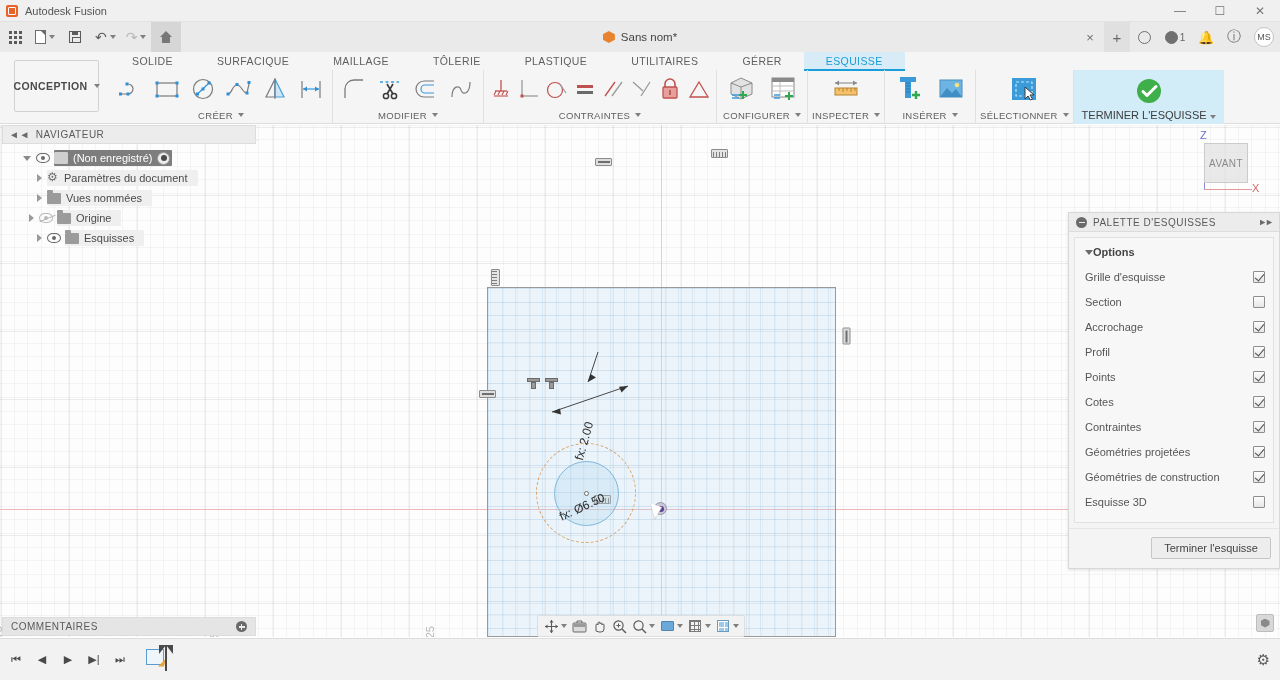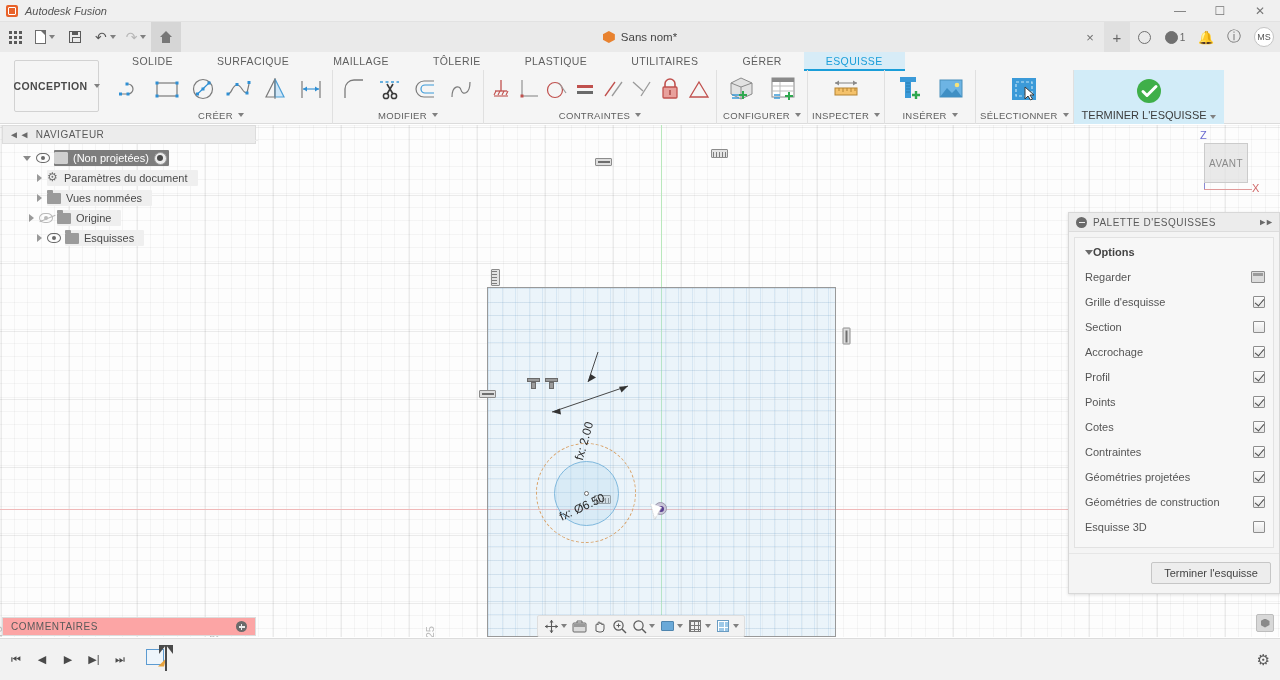--- a/index.html
+++ b/index.html
@@ -18,21 +18,21 @@
     position:absolute; top:0; left:0; width:1280px; height:22px;
     background:#f0f0f0; border-bottom:1px solid #e2e2e2;
     display:flex; align-items:center;
   }
   .tb-logo{
     width:12px; height:12px; margin-left:6px; margin-right:7px;
     background:#e8622a; border-radius:2px; position:relative;
     display:flex; align-items:center; justify-content:center;
   }
   .tb-logo:after{ content:""; width:6px; height:6px; border:1.5px solid #fff; border-radius:1px;}
-  .tb-title{ font-size:11px; color:#555;font-style:italic; }
+  .tb-title{ font-size:11px; color:#555; }
   .tb-wbtns{ margin-left:auto; display:flex; height:22px; }
   .tb-wbtn{ width:40px; height:22px; display:flex; align-items:center; justify-content:center;
             color:#777; font-size:12px; }
 
   
   .qab{
     position:absolute; top:22px; left:0; width:1280px; height:30px;
     background:#eaeaea; display:flex; align-items:center;
   }
   .qab-btn{
@@ -127,21 +127,21 @@
   .gear{ width:12px;height:12px;margin-right:5px;color:#6f6f6f; font-size:12px; line-height:11px;}
   .docsq{ width:14px;height:12px;background:#e9e9e9;border:1px solid #9a9a9a;border-radius:1px;margin-right:5px;}
   .root{ background:#7d7d7d !important; color:#fff !important; padding-right:2px !important; }
   .root .docsq{ background:#cfcfcf; border-color:#cfcfcf;}
   .radio{ width:13px;height:13px;border-radius:50%;background:#ececec;border:1px solid #9a9a9a;
           display:flex;align-items:center;justify-content:center;margin-left:5px;}
   .radio:after{content:"";width:6px;height:6px;border-radius:50%;background:#4a4a4a;}
 
   .comments{
     position:absolute; left:2px; bottom:44px; width:254px; height:19px;
-    background:#fca5a5; border:1px solid #dcdcdc; display:flex; align-items:center;
+    background:#e5e5e5; border:1px solid #dcdcdc; display:flex; align-items:center;
     padding:0 8px; font-size:10px; letter-spacing:.5px; color:#5a5a5a;
   }
   .plus-circ{ margin-left:auto; width:11px;height:11px;border-radius:50%;background:#6a6a6a;position:relative;}
   .plus-circ:after{content:"";position:absolute;left:2.5px;top:5px;width:6px;height:1.5px;background:#ececec;}
   .plus-circ:before{content:"";position:absolute;left:4.7px;top:2.8px;width:1.5px;height:6px;background:#ececec;}
   .canvas-full{
     position:absolute; top:125px; left:0; width:1280px; height:512px; overflow:hidden;
     background:
       repeating-linear-gradient(to right, rgba(0,0,0,0.035) 0 1px, transparent 1px 13.6px),
       repeating-linear-gradient(to bottom, rgba(0,0,0,0.035) 0 1px, transparent 1px 13.6px),
@@ -679,21 +679,21 @@
       <span>NAVIGATEUR</span>
       <span class="right"><span class="dot-min"></span></span>
     </div>
     <div class="tree">
 
       <div class="trow" style="padding-left:18px">
         <span class="tri down"></span>
         <span class="eye"></span>
         <span class="bg root">
           <span class="docsq"></span>
-          <span>(Non projetées)</span>
+          <span>(Non enregistré)</span>
           <span class="radio"></span>
         </span>
       </div>
 
       <div class="trow" style="padding-left:32px">
         <span class="tri"></span>
         <span class="bg">
           <span class="gear">⚙</span>
           <span>Paramètres du document</span>
         </span>
@@ -740,26 +740,20 @@
       <span class="expand">►►</span>
     </div>
 
     <div class="pal-body">
       <div class="pal-sect">
         <span class="tri-d"></span>
         <span>Options</span>
       </div>
 
 
-      <div class="pal-row">
-        <span>Regarder</span>
-        <span class="pv">
-            <span class="look-icon"></span>
-          </span>
-      </div>
 
       <div class="pal-row">
         <span>Grille d'esquisse</span>
         <span class="pv">
             <span class="cbx on"></span>
           </span>
       </div>
 
       <div class="pal-row">
         <span>Section</span>

